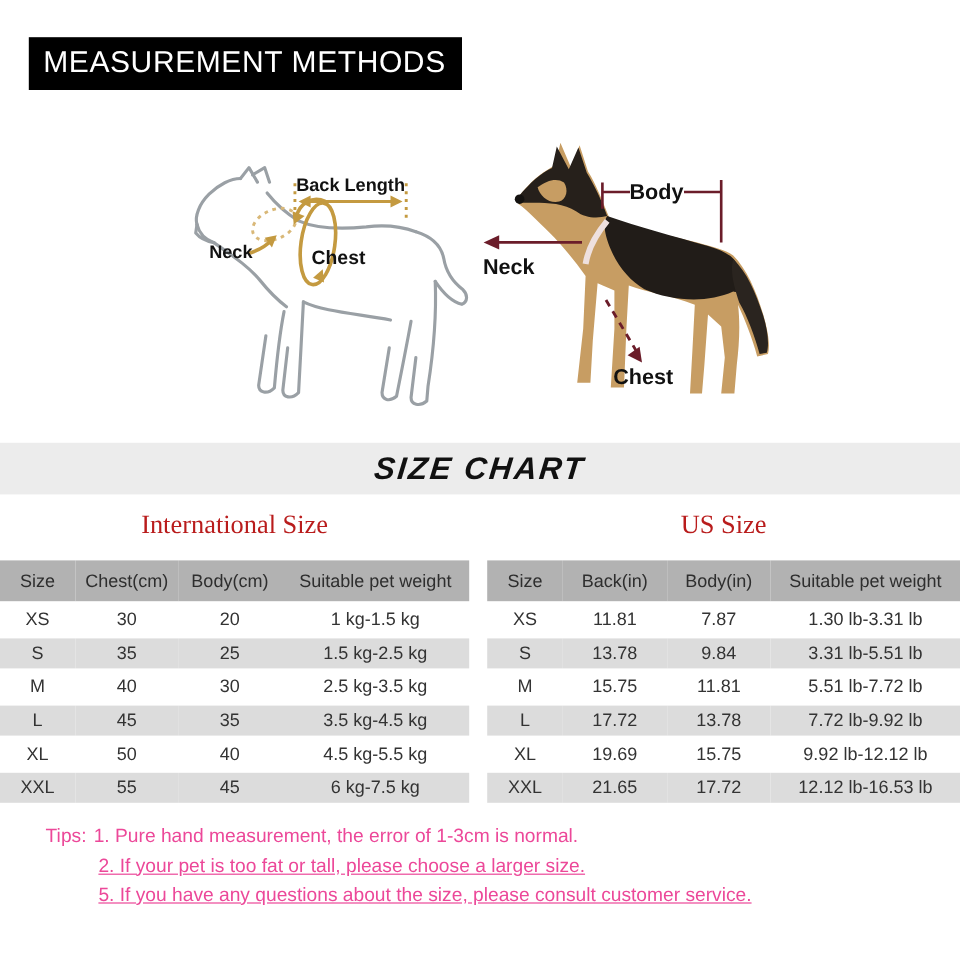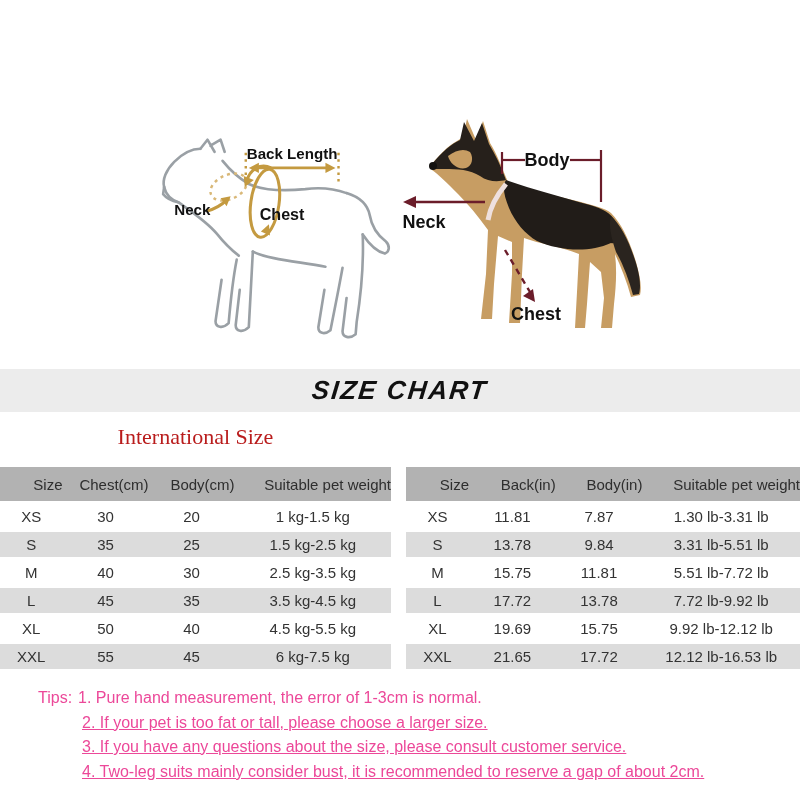--- a/index.html
+++ b/index.html
@@ -39,38 +39,39 @@
   
   .tables-row { position:absolute; left:0; top:464px; width:800px; display:flex; gap:15px; }
   table.size-table {
     border-collapse:separate; border-spacing:0 3px;
     table-layout:fixed; text-align:center;
     font-size:15px; color:#333;
   }
   table.size-table.intl { width:391px; }
   table.size-table.us   { width:394px; }
   table.size-table th {
-    background:#b2b2b2; height:34px; font-weight:400; color:#2e2e2e;text-align:right;
+    background:#b2b2b2; height:34px; font-weight:400; color:#2e2e2e;
   }
   table.size-table td { height:25px; }
   table.size-table tbody tr:nth-child(odd)  td { background:#ffffff; }
   table.size-table tbody tr:nth-child(even) td { background:#dcdcdc; }
   col.c-size { width:16%; } col.c-chest { width:22%; }
   col.c-body { width:22%; } col.c-weight { width:40%; }
   
   .tips { position:absolute; left:38px; top:686px; font-size:16px; color:#ec4899; line-height:24.5px; }
   .tips .line { white-space:nowrap; }
   .tips .label { margin-right:6px; }
   .tips .indent { margin-left:44px;text-decoration:underline; }
 </style>
 </head>
 <body>
 
 <div class="page">
 
+  <div class="header-box">MEASUREMENT METHODS</div>
 
   <svg class="diagram-left" viewBox="0 0 250 205">
 
     <g stroke="#9aa0a5" stroke-width="2.6" fill="none" stroke-linecap="round" stroke-linejoin="round">
       <path d="M16,48 C14,41 18,31 26,23 C34,15 44,10 52,10"></path>
       <path d="M52,10 L59,1 L66,13 M62,7 L72,1 L76,13"></path>
       <path d="M74,22 C82,32 90,39 100,45 C116,52 136,52 156,50 C171,48 186,50 197,54"></path>
       <path d="M197,54 C210,58 218,66 220,76 C222,88 228,96 236,102 C240,106 240,112 235,114 C227,112 219,104 213,95"></path>
       <path d="M213,95 C214,120 212,150 207,182 L206,194 C200,199 193,197 193,191 L197,158"></path>
       <path d="M193,128 C189,150 185,170 181,190 C175,195 169,193 169,187 L175,150"></path>
@@ -157,20 +158,21 @@
     <text x="157" y="54" font-size="18" text-anchor="middle">Body</text>
     <text x="34" y="116" font-size="18" text-anchor="middle">Neck</text>
     <text x="146" y="208" font-size="18" text-anchor="middle">Chest</text>
   </svg>
 
   <div class="size-band">
     <span>SIZE CHART</span>
   </div>
 
   <div class="table-heading intl">International Size</div>
+  <div class="table-heading us">US Size</div>
 
   <div class="tables-row">
 
     <table class="size-table intl">
       <colgroup>
           <col class="c-size">
           <col class="c-chest">
           <col class="c-body">
           <col class="c-weight">
         </colgroup>
@@ -276,17 +278,16 @@
         </tr>
       </tbody>
     </table>
   </div>
 
   <div class="tips">
     <div class="line">
       <span class="label">Tips:</span><span>1. Pure hand measurement, the error of 1-3cm is normal.</span>
     </div>
     <div class="line indent">2. If your pet is too fat or tall, please choose a larger size.</div>
-    <div class="line indent">3. If you have any questions about the size, please consult customer service.</div>
-    <div class="line indent">4. Two-leg suits mainly consider bust, it is recommended to reserve a gap of about 2cm.</div>
+    <div class="line indent">5. If you have any questions about the size, please consult customer service.</div>
   </div>
 
 </div>
 
 </body></html>

